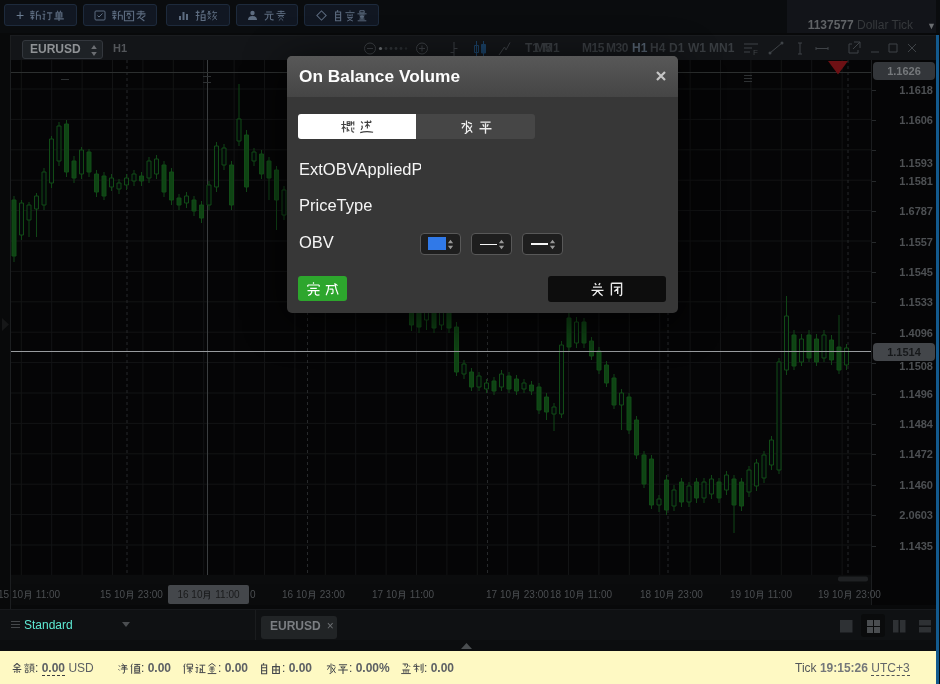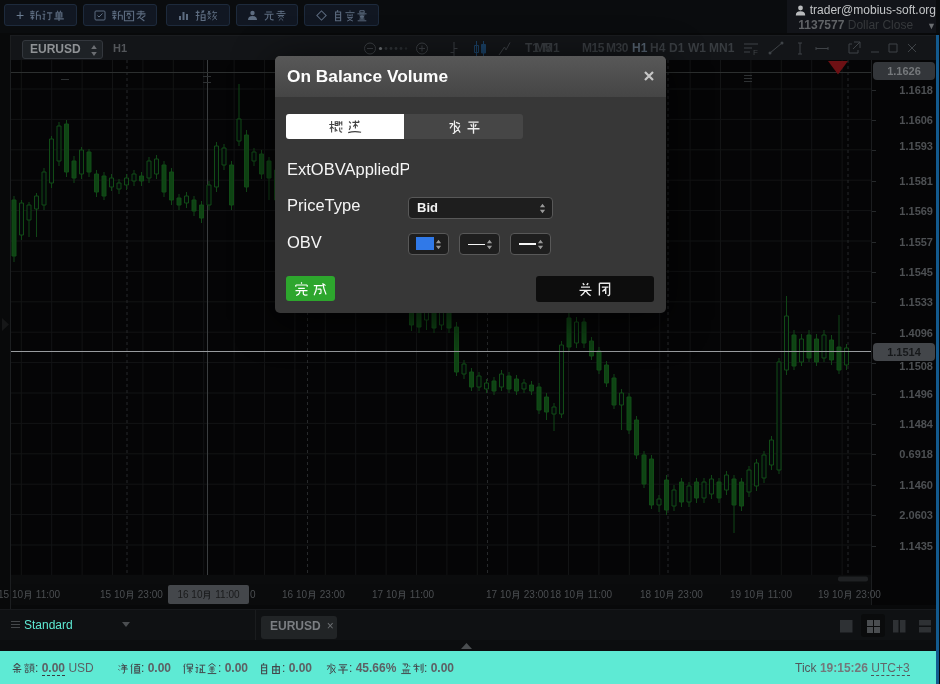--- a/index.html
+++ b/index.html
@@ -20,24 +20,24 @@
 #chartbg{left:10px;top:60px;width:861px;height:524px;background:#050506}
 #pricepanel{left:871px;top:60px;width:65px;height:545px;background:#050506;border-left:1px solid #1b1d1f}
 .plabel{position:absolute;right:3px;font-size:11px;font-weight:bold;color:#4d5053}
 .pbox{position:absolute;left:1px;width:62px;height:18px;border-radius:4px;text-align:center;font-size:11px;font-weight:bold;line-height:18px}
 #taxis{left:10px;top:584px;width:861px;height:21px;background:#0a0b0c}
 .tlabel{position:absolute;top:5px;font-size:10px;color:#4b4e51;white-space:nowrap}
 #blueedge{left:936px;top:35px;width:3px;height:649px;background:#135a8e}
 
 #tabsrow{left:0;top:609px;width:936px;height:31px;background:#0f1113;border-top:1px solid #17191c}
 
-#statusbar{left:0;top:651px;width:936px;height:33px;background:#5eead4;color:#3b3e41;font-size:12px}
+#statusbar{left:0;top:651px;width:936px;height:33px;background:#fef9c3;color:#3b3e41;font-size:12px}
 #gapstrip{left:0;top:640px;width:936px;height:11px;background:#0c0d0f}
 
-#modal{left:275px;top:56px;width:391px;height:257px;border-radius:5px;background:#373737;box-shadow:0 8px 40px rgba(0,0,0,.75);overflow:hidden}
+#modal{left:287px;top:56px;width:391px;height:257px;border-radius:5px;background:#373737;box-shadow:0 8px 40px rgba(0,0,0,.75);overflow:hidden}
 #mhead{height:41px;background:linear-gradient(#585858,#454545);position:relative}
 #mtitle{position:absolute;left:12px;top:10px;font-size:17.3px;font-weight:bold;color:#fdfdfd}
 #mclose{position:absolute;right:12px;top:15px;width:10px;height:10px}
 .tab{position:absolute;top:58px;height:25px;text-align:center}
 .mlabel{position:absolute;left:12px;color:#f5f5f5;font-size:16.5px;font-weight:normal;width:122px;overflow:hidden;white-space:nowrap}
 .msel{position:absolute;left:133px;width:145px;height:22px;background:#1e1e1e;border:1px solid #585858;border-radius:4px;color:#f2f2f2;font-size:13px;font-weight:bold;line-height:20px;padding-left:8px}
 .spin{position:absolute;right:6.5px;top:4.5px;width:7px;height:13px}
 .ssel{position:absolute;width:41px;height:22px;background:#1e1e1e;border:1px solid #585858;border-radius:4px}
 </style>
 </head>
@@ -194,25 +194,21 @@
           <rect x="2.2" y="2.2" width="6.6" height="6.6" fill="none" stroke="#5d6c80" transform="rotate(45 5.5 5.5)"></rect>
         </svg>
         <span><svg class="g" width="12" height="12">
             <use href="#zi"></use>
           </svg><svg class="g" width="12" height="12">
             <use href="#bian"></use>
           </svg><svg class="g" width="12" height="12">
             <use href="#liang"></use>
           </svg></span>
       </div>
- <div class="abs" style="left:655px;top:3px;width:281px;height:14px;text-align:right;color:#c4c6c8;font-size:12px"><svg class="g" width="11" height="11" viewBox="0 0 11 11" style="margin-right:4px">
-          <circle cx="5.5" cy="3" r="2.4" fill="#b9bbbd"></circle>
-          <path d="M0.8 10.5q0-4.2 4.7-4.2t4.7 4.2z" fill="#b9bbbd"></path>
-        </svg>trader@mobius-soft.org</div>
- <div class="abs" style="left:655px;top:18px;width:281px;height:14px;text-align:right;font-size:12px"><span style="color:#606366;font-weight:bold">1137577</span> <span style="color:#36393c">Dollar Close</span><span style="color:#6b6e71;font-size:9px;margin-left:14px">▼</span></div>
+ <div class="abs" style="left:655px;top:18px;width:281px;height:14px;text-align:right;font-size:12px"><span style="color:#606366;font-weight:bold">1137577</span> <span style="color:#36393c">Dollar Tick</span><span style="color:#6b6e71;font-size:9px;margin-left:14px">▼</span></div>
 </div>
 <div class="abs" id="bar2">
  <div class="abs" id="sym">EURUSD<svg class="abs" style="right:4px;top:3px" width="8" height="13" viewBox="0 0 8 13">
           <path d="M4 1 6.8 5H1.2ZM4 12 1.2 8h5.6z" fill="#6b6e72"></path>
         </svg></div>
  <div class="abs" style="left:103px;top:6px;font-size:11px;font-weight:bold;color:#53565a">H1</div>
  <svg class="ticon" style="left:350px" width="72" height="19" viewBox="0 0 72 19">
    <circle cx="10" cy="9.5" r="5.5" fill="none" stroke="#3a3e42"></circle>
         <path d="M7 9.5h6" stroke="#3a3e42"></path>
    <circle cx="20.5" cy="9.5" r="1.6" fill="#6c7074"></circle>
@@ -275,31 +271,31 @@
 <path d="M12 200h4v56h-4zM64.5 124h4v48h-4zM72 161h4v17h-4zM87 152h4v20h-4zM94.5 174h4v18h-4zM102 176h4v20h-4zM139.5 176h4v5h-4zM162 165h4v27h-4zM169.5 172h4v28h-4zM177 198h4v7h-4zM192 200h4v11h-4zM199.5 205h4v13h-4zM229.5 165h4v40h-4zM244.5 135h4v52h-4zM259.5 154h4v20h-4zM267 161h4v17h-4zM274.5 170h4v30h-4zM289.5 200h4v30h-4zM297 215h4v25h-4zM312 235h4v25h-4zM319.5 245h4v20h-4zM334.5 255h4v25h-4zM342 260h4v25h-4zM357 270h4v25h-4zM364.5 272h4v23h-4zM379.5 278h4v22h-4zM387 280h4v20h-4zM402 285h4v18h-4zM409.5 295h4v30h-4zM417 300h4v27h-4zM432 310h4v18h-4zM447 312h4v16h-4zM454.5 327h4v45h-4zM469.5 372h4v15h-4zM492 381h4v10h-4zM507 376h4v13h-4zM514.5 379h4v12h-4zM529.5 385h4v6h-4zM537 387h4v23h-4zM544.5 397h4v15h-4zM567 318h4v29h-4zM582 322h4v21h-4zM589.5 341h4v15h-4zM597 351h4v19h-4zM604.5 365h4v18h-4zM612 378h4v27h-4zM627 397h4v33h-4zM634.5 420h4v35h-4zM642 455h4v29h-4zM649.5 459h4v46h-4zM664.5 480h4v30h-4zM679.5 482h4v20h-4zM694.5 482h4v16h-4zM717 482h4v16h-4zM732 479h4v26h-4zM739.5 482h4v24h-4zM792 335h4v31h-4zM807 335h4v23h-4zM814.5 339h4v23h-4zM829.5 340h4v20h-4zM837 347h4v23h-4z" fill="#0f4414" stroke="#114c16"></path>
 </g>
 <path d="M818 1h20l-10 13.5z" fill="#6d1014"></path>
 <path d="M0 291.5H862.5" stroke="#989b9e" fill="none"></path>
 <rect x="0" y="515" width="861" height="9" fill="#0b0c0d"></rect>
 <rect x="828" y="516.5" width="30" height="5" rx="2" fill="#1f2123"></rect>
 </svg>
 <div class="abs" id="pricepanel">
  <div class="plabel" style="top:24px">1.1618</div>
  <div class="plabel" style="top:54px">1.1606</div>
- <div class="plabel" style="top:80px">1.1593</div>
+ <div class="plabel" style="top:97px">1.1593</div>
  <div class="plabel" style="top:115px">1.1581</div>
- <div class="plabel" style="top:145px">1.1569</div>
+ <div class="plabel" style="top:145px">1.6787</div>
  <div class="plabel" style="top:176px">1.1557</div>
  <div class="plabel" style="top:206px">1.1545</div>
  <div class="plabel" style="top:236px">1.1533</div>
  <div class="plabel" style="top:267px">1.4096</div>
  <div class="plabel" style="top:300px">1.1508</div>
  <div class="plabel" style="top:328px">1.1496</div>
  <div class="plabel" style="top:358px">1.1484</div>
- <div class="plabel" style="top:388px">0.6918</div>
+ <div class="plabel" style="top:388px">1.1472</div>
  <div class="plabel" style="top:419px">1.1460</div>
  <div class="plabel" style="top:449px">2.0603</div>
  <div class="plabel" style="top:480px">1.1435</div>
  <div class="abs" style="left:0;top:30px;width:4px;height:1px;background:#26292b"></div>
       <div class="abs" style="left:0;top:60px;width:4px;height:1px;background:#26292b"></div>
       <div class="abs" style="left:0;top:90px;width:4px;height:1px;background:#26292b"></div>
       <div class="abs" style="left:0;top:121px;width:4px;height:1px;background:#26292b"></div>
       <div class="abs" style="left:0;top:151px;width:4px;height:1px;background:#26292b"></div>
       <div class="abs" style="left:0;top:182px;width:4px;height:1px;background:#26292b"></div>
       <div class="abs" style="left:0;top:212px;width:4px;height:1px;background:#26292b"></div>
@@ -400,21 +396,21 @@
         </svg>: <span style="color:#5d6064;font-weight:bold">0.00</span></div>
  <div class="abs" style="left:258px;top:10px"><svg class="g" width="12" height="12" style="color:#43464a">
           <use href="#zi"></use>
         </svg><svg class="g" width="12" height="12" style="color:#43464a">
           <use href="#you"></use>
         </svg>: <span style="color:#5d6064;font-weight:bold">0.00</span></div>
  <div class="abs" style="left:325px;top:10px"><svg class="g" width="12" height="12" style="color:#43464a">
           <use href="#shui"></use>
         </svg><svg class="g" width="12" height="12" style="color:#43464a">
           <use href="#ping"></use>
-        </svg>: <span style="color:#5d6064;font-weight:bold">45.66%</span></div>
+        </svg>: <span style="color:#5d6064;font-weight:bold">0.00%</span></div>
  <div class="abs" style="left:400px;top:10px"><svg class="g" width="12" height="12" style="color:#43464a">
           <use href="#ying"></use>
         </svg><svg class="g" width="12" height="12" style="color:#43464a">
           <use href="#li"></use>
         </svg>: <span style="color:#5d6064;font-weight:bold">0.00</span></div>
  <div class="abs" style="left:795px;top:10px"><span style="color:#53565a">Tick</span> <span style="color:#74777a;font-weight:bold">19:15:26</span> <span style="color:#63666a;border-bottom:1px dashed #505356">UTC+3</span></div>
 </div>
 <div class="abs" id="modal">
  <div id="mhead">
   <div id="mtitle">On Balance Volume</div>
@@ -428,23 +424,20 @@
           <use href="#shu2"></use>
         </svg></div>
  <div class="tab" style="left:129px;width:119px;background:#464646;border-radius:0 3px 3px 0;color:#efefef;line-height:25px"><svg class="g" width="15" height="15">
           <use href="#shui"></use>
         </svg><svg class="g" width="15" height="15" style="margin-left:4px">
           <use href="#ping"></use>
         </svg></div>
  <div class="mlabel" style="top:104px">ExtOBVAppliedPrice</div>
  <div class="mlabel" style="top:140px">PriceType</div>
  <div class="mlabel" style="top:177px">OBV</div>
- <div class="msel" style="top:140.5px">Bid<svg class="spin" viewBox="0 0 8 13">
-          <path d="M4 1 7 5H1ZM4 12 1 8h6z" fill="#999"></path>
-        </svg></div>
  <div class="ssel" style="left:133px;top:176.5px">
         <div class="abs" style="left:7px;top:3.5px;width:18px;height:13px;background:#3079e8"></div>
         <svg class="spin" viewBox="0 0 8 13">
           <path d="M4 1 7 5H1ZM4 12 1 8h6z" fill="#999"></path>
         </svg>
       </div>
  <div class="ssel" style="left:184px;top:176.5px">
         <div class="abs" style="left:8px;top:10px;width:17px;height:1px;background:#f5f5f5"></div>
         <svg class="spin" viewBox="0 0 8 13">
           <path d="M4 1 7 5H1ZM4 12 1 8h6z" fill="#999"></path>

